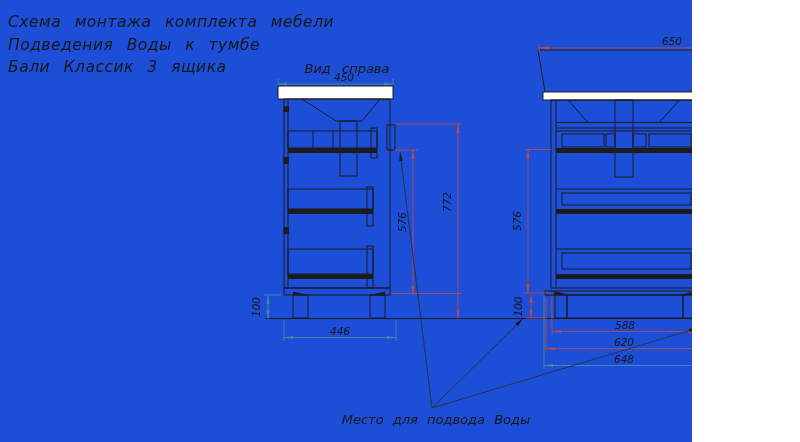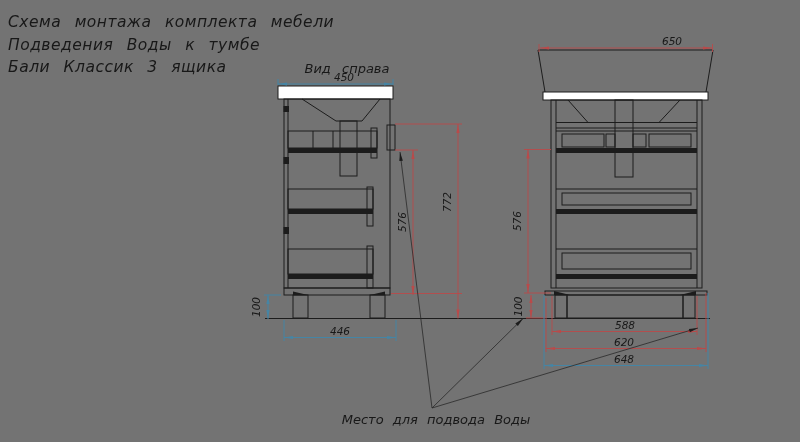--- a/index.html
+++ b/index.html
@@ -1,16 +1,16 @@
 <!DOCTYPE html>
 <html><head>
 <meta charset="utf-8">
 <style>
   html,body{margin:0;padding:0;background:#ffffff;}
-  .stage{position:relative;width:800px;height:442px;background:#737373;overflow:hidden;}
+  .stage{position:relative;width:692px;height:442px;background:#1d4ed8;overflow:hidden;}
   svg{display:block;}
   text{font-family:"DejaVu Sans",sans-serif;font-style:italic;fill:#181818;}
   .ttl{font-size:15.5px;letter-spacing:.5px;word-spacing:8px;}
   .lbl{font-size:13px;word-spacing:7px;}
   .note{font-size:13px;word-spacing:5px;}
   .dimt{font-size:10.5px;}
   .ln{stroke:#1c1c1c;stroke-width:1;fill:none;}
   .lnw{stroke:#1c1c1c;stroke-width:1;fill:#ffffff;}
   .thick{fill:#1c1c1c;stroke:none;}
   .red{stroke:#b94a4a;stroke-width:.9;fill:none;}

